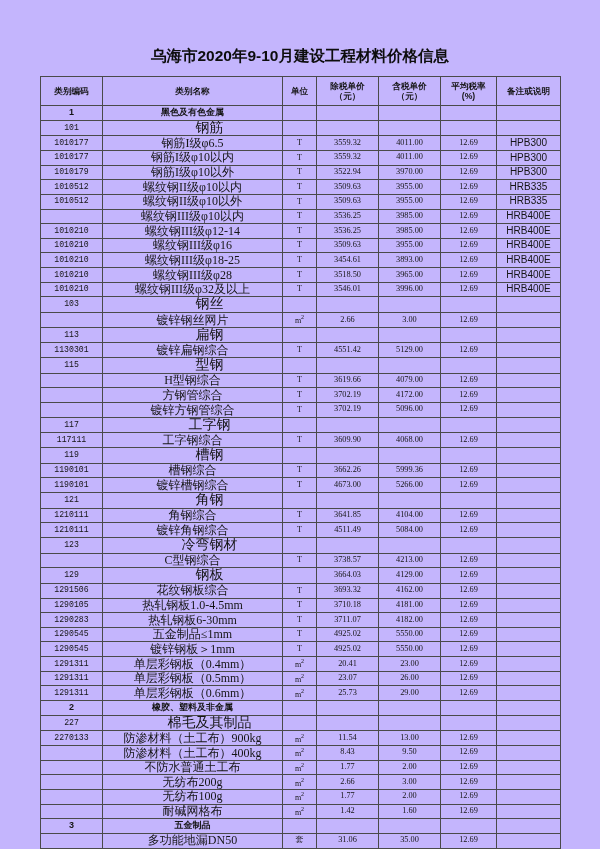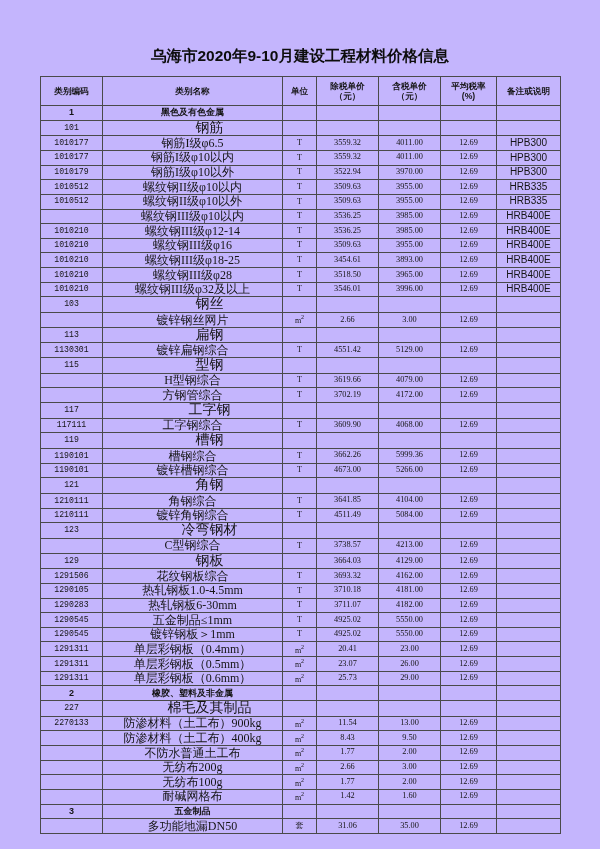--- a/index.html
+++ b/index.html
@@ -299,20 +299,29 @@
           </tr>
           <tr class="level3">
             <td class="code-cell"></td>
             <td class="name-cell">方钢管综合</td>
             <td class="unit-cell">T</td>
             <td class="num-cell">3702.19</td>
             <td class="num-cell">4172.00</td>
             <td class="num-cell">12.69</td>
             <td class="note-cell"></td>
           </tr>
+          <tr class="level3">
+            <td class="code-cell"></td>
+            <td class="name-cell">镀锌方钢管综合</td>
+            <td class="unit-cell">T</td>
+            <td class="num-cell">3702.19</td>
+            <td class="num-cell">5096.00</td>
+            <td class="num-cell">12.69</td>
+            <td class="note-cell"></td>
+          </tr>
           <tr class="level2">
             <td class="code-cell">117</td>
             <td class="name-cell">工字钢</td>
             <td class="unit-cell"></td>
             <td class="num-cell"></td>
             <td class="num-cell"></td>
             <td class="num-cell"></td>
             <td class="note-cell"></td>
           </tr>
           <tr class="level3">

